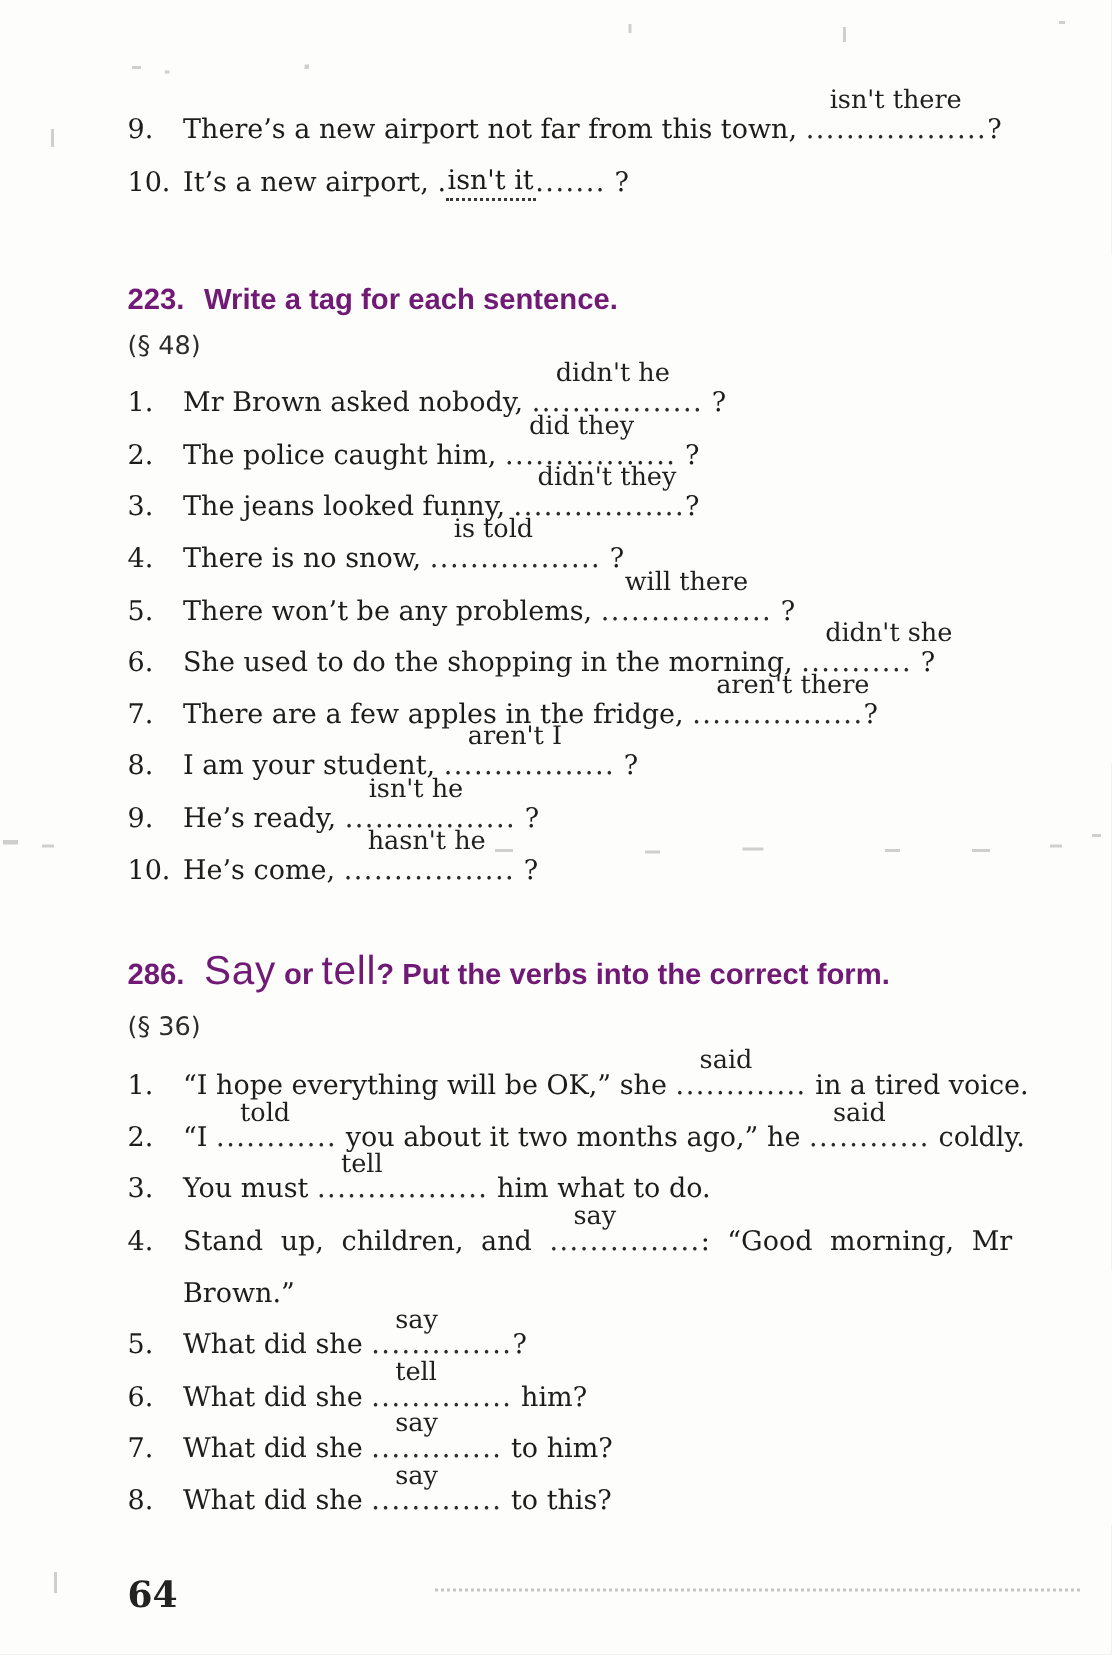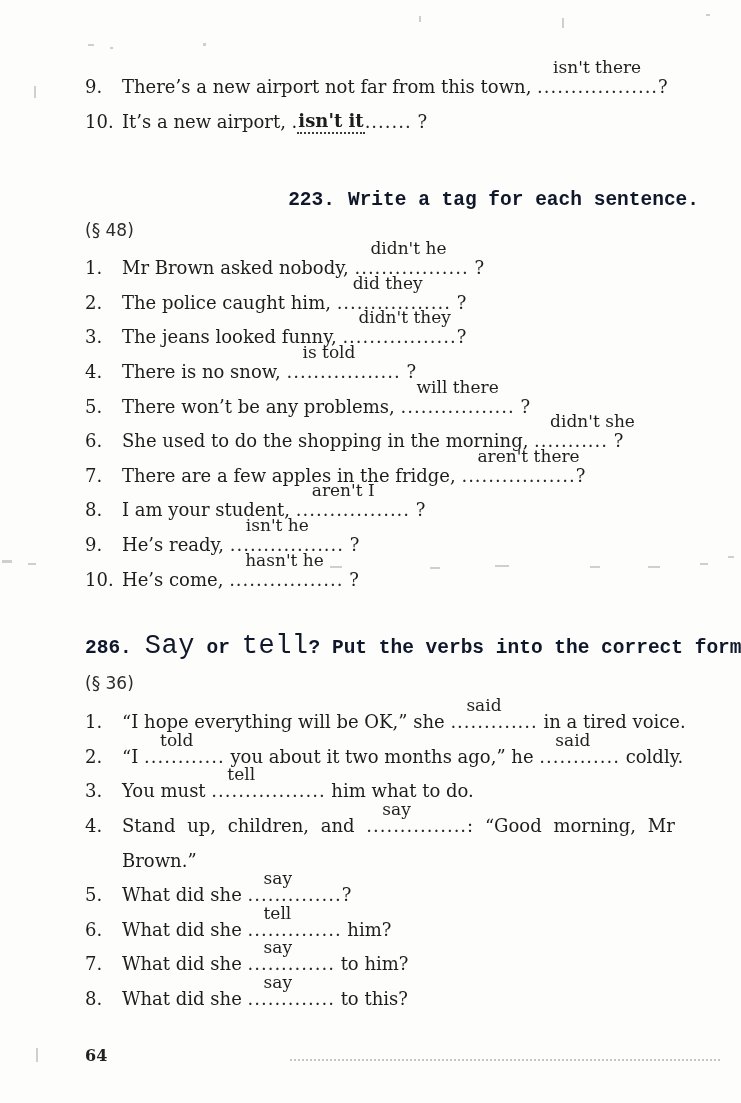--- a/index.html
+++ b/index.html
@@ -26,48 +26,47 @@
   .item.wrap .text { white-space:normal; word-spacing:6px; }
   .blank { position:relative; display:inline-block; line-height:normal; }
   .dots { letter-spacing:1px; color:#2a2a2a; }
   .ans-above {
     position:absolute; left:16px; top:-17px;
     font-size:17px; line-height:1; white-space:nowrap; color:#1f1f1f;
   }
   .ans-inline {
     border-bottom:2px dotted #3a3a3a;
     padding:0 1px 1px 1px;
-    position:relative; top:-1px;font-weight:bold;
+    position:relative; top:-1px;
   }
   .list-224 .ans-above { top:-14px; }
   
   .ex-header {
-    font-family:Liberation Mono, monospace;
-    font-weight:bold; font-size:19.5px; color:#0f172a;
+    font-family:Liberation Sans, sans-serif;
+    font-weight:bold; font-size:19.5px; color:#701a75;
     white-space:nowrap;
-    text-align:right;
   }
   .ex-header .ex-num { margin-right:13px; }
   .t-big { font-size:27px; font-weight:400; letter-spacing:0.5px; }
   .t-bold { font-size:19.5px; font-weight:bold; }
   .section-ref {
     font-family:"DejaVu Sans", "Liberation Sans", sans-serif;
     font-size:17px; color:#2d2d2d;
   }
   
   .intro { padding-top:70px; }
   .hdr-223 { margin-top:50px; }
   .ref-223 { margin-top:9px; }
   .list-223 { margin-top:11px; }
   .hdr-224 { margin-top:34px; }
   .ref-224 { margin-top:12px; }
   .list-224 { margin-top:12px; }
   .page-number {
     margin-top:30px;
-    font-size:16px; font-weight:700; color:#222;
+    font-size:24px; font-weight:700; color:#222;
   }
   
   .artifact { position:absolute; background:rgba(0,0,0,0.18); }
   .artifact.dotline { background:none; border-top:2px dotted rgba(0,0,0,0.22); }
 </style>
 </head>
 <body>
 
 <div class="page">
 

